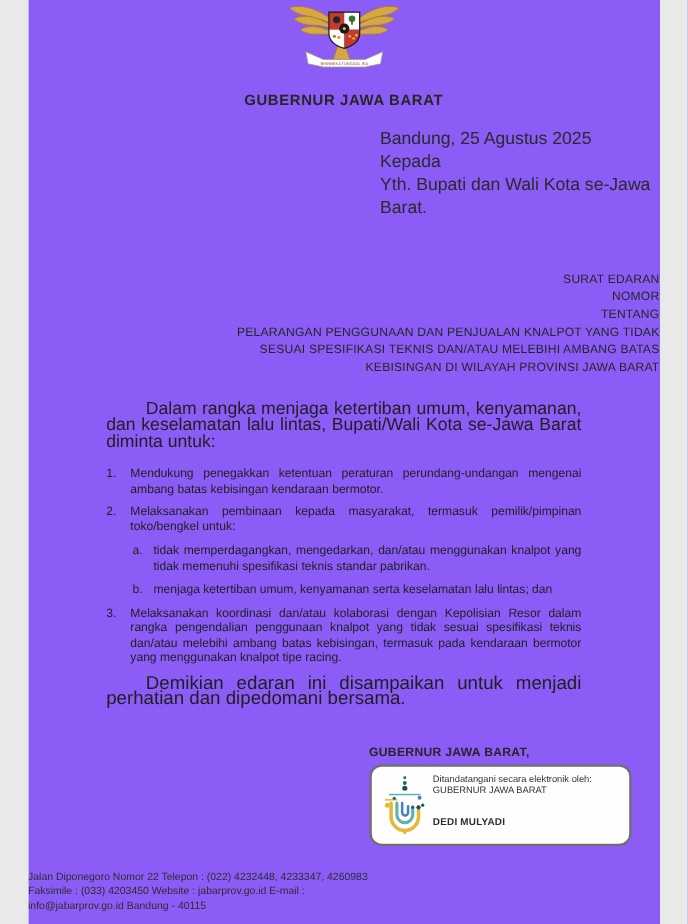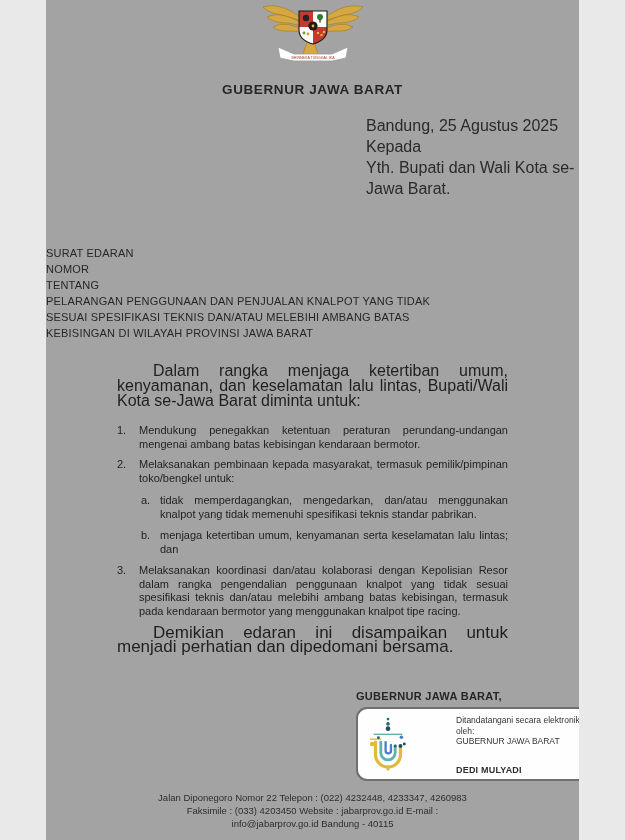--- a/index.html
+++ b/index.html
@@ -1,35 +1,35 @@
 <!DOCTYPE html>
 <html><head>
 <meta charset="utf-8">
 <style>
   html,body{margin:0;padding:0;background:#e9e9e9;}
   .page{
     position:relative;
-    width:533px;height:840px;
+    width:574px;height:840px;
     margin:0 auto;
-    background:#a3a3a3;
+    background:#8b5cf6;
     overflow:hidden;
     font-family:"Liberation Sans","DejaVu Sans",sans-serif;
     color:#1f1f1f;
   }
   .emblem-wrap{width:110px;margin:0 auto;display:block;}
   .office-title{
     margin-top:14px;text-align:center;
     font-size:13.5px;font-weight:bold;letter-spacing:.6px;color:#262626;
   }
   .dateline{
     margin-top:18px;margin-left:320px;
     font-size:16px;line-height:21px;color:#2a2a2a;
   }
   .title-block{
-    margin-top:46px;text-align:left;
+    margin-top:46px;text-align:right;
     font-size:11px;line-height:16px;letter-spacing:.2px;color:#262626;
   }
   .content{margin:0 71px 0 71px;}
   .opening{
     margin-top:22px;font-size:16px;line-height:15px;
     text-align:justify;text-indent:36px;
   }
   .list{margin-top:8px;}
   .list-item{display:flex;font-size:11px;line-height:13.5px;}
   .li-2{margin-top:7px;}
@@ -48,25 +48,25 @@
   .sig-title{
     text-align:left;font-size:11px;font-weight:bold;
     letter-spacing:.3px;color:#262626;
   }
   .sig-box{
     margin-top:5px;height:66px;
     border:2px solid #6f6f6f;border-radius:11px;
     display:flex;align-items:stretch;padding:2px 6px 2px 4px;background:#fefefe;
   }
   .sig-logo{flex:0 0 52px;display:flex;align-items:center;justify-content:center;}
-  .sig-text{flex:1;padding-top:4px;font-size:8.5px;line-height:10.5px;color:#333;margin-left:42px;}
+  .sig-text{flex:1;padding-top:4px;font-size:8.5px;line-height:10.5px;color:#333;}
   .sig-name{margin-top:18px;font-size:9px;font-weight:bold;color:#2e2e2e;letter-spacing:.2px;}
   .footer{
     position:absolute;left:0;right:0;bottom:10px;
-    text-align:center;font-size:9.5px;line-height:13px;color:#2d2d2d;
+    font-size:9.5px;line-height:13px;color:#2d2d2d;
   }
 </style>
 </head>
 <body>
 
 <div class="page">
 
   <div class="emblem-wrap">
     <svg width="110" height="64" viewBox="0 0 110 64">
       <defs>

